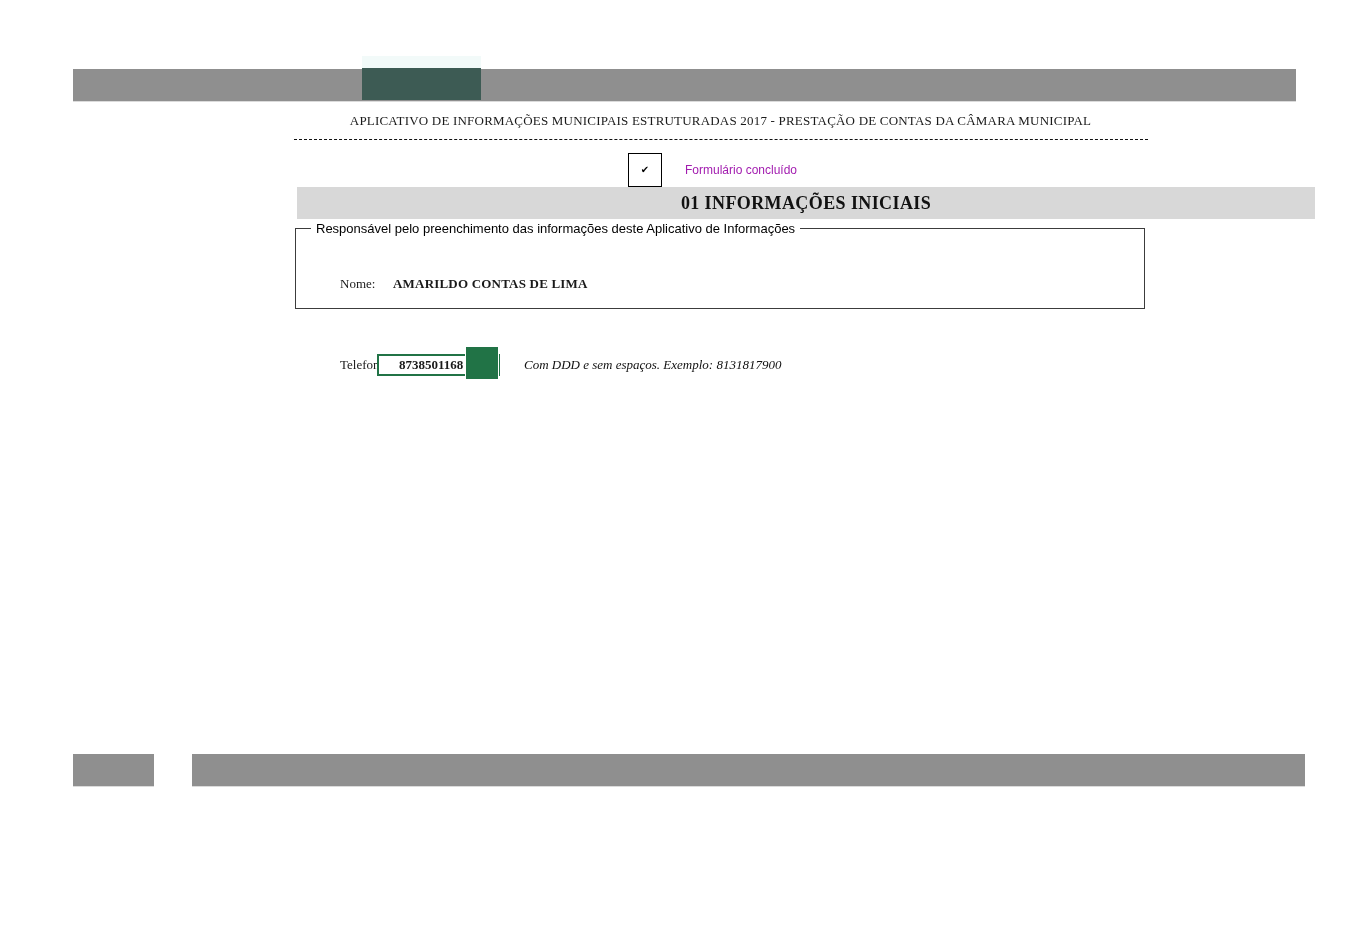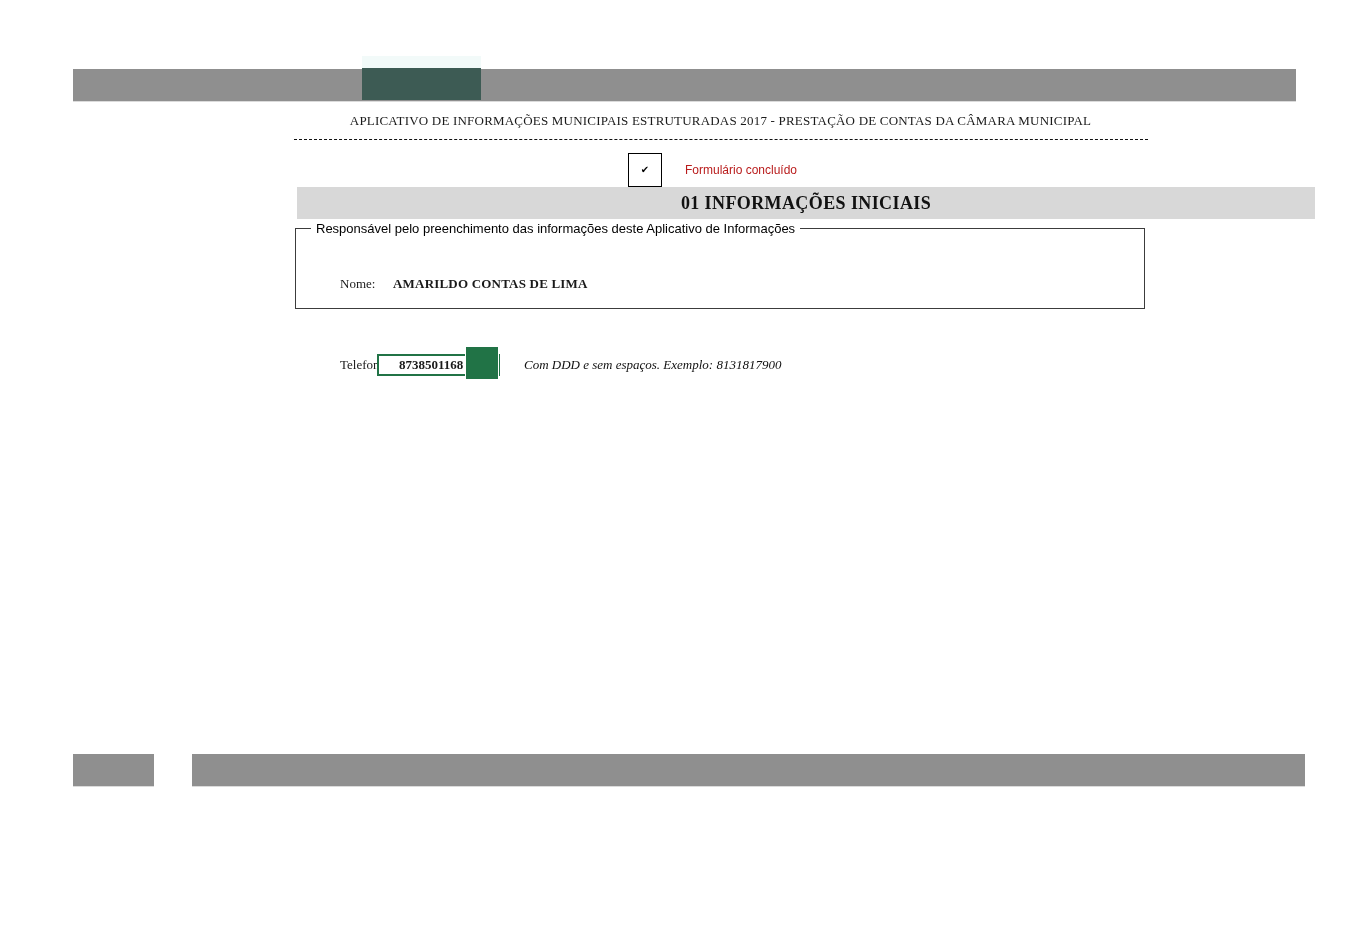--- a/index.html
+++ b/index.html
@@ -52,21 +52,21 @@
   }
   .checkbox {
     width: 13px; height: 13px; background: #fff;
     border: 1px solid #000; display: inline-flex;
     align-items: center; justify-content: center; flex: 0 0 auto;
   }
   .checkbox .check {
     font-size: 10px; line-height: 10px; color: #000;
     font-family: "DejaVu Sans", sans-serif;
   }
-  .checkbox-label { color: #b91c1c; }
+  .checkbox-label { color: #a21caf; }
 
   .section-header {
     position: absolute; left: 281px; top: 171px; width: 1018px; height: 24px;
     background: var(--header-bar-bg, #D8D8D8);
     display: flex; align-items: center; justify-content: center;
   }
   .section-header span {
     font-size: 18px; font-weight: bold; letter-spacing: .4px; color: #111;
     white-space: nowrap;
   }

